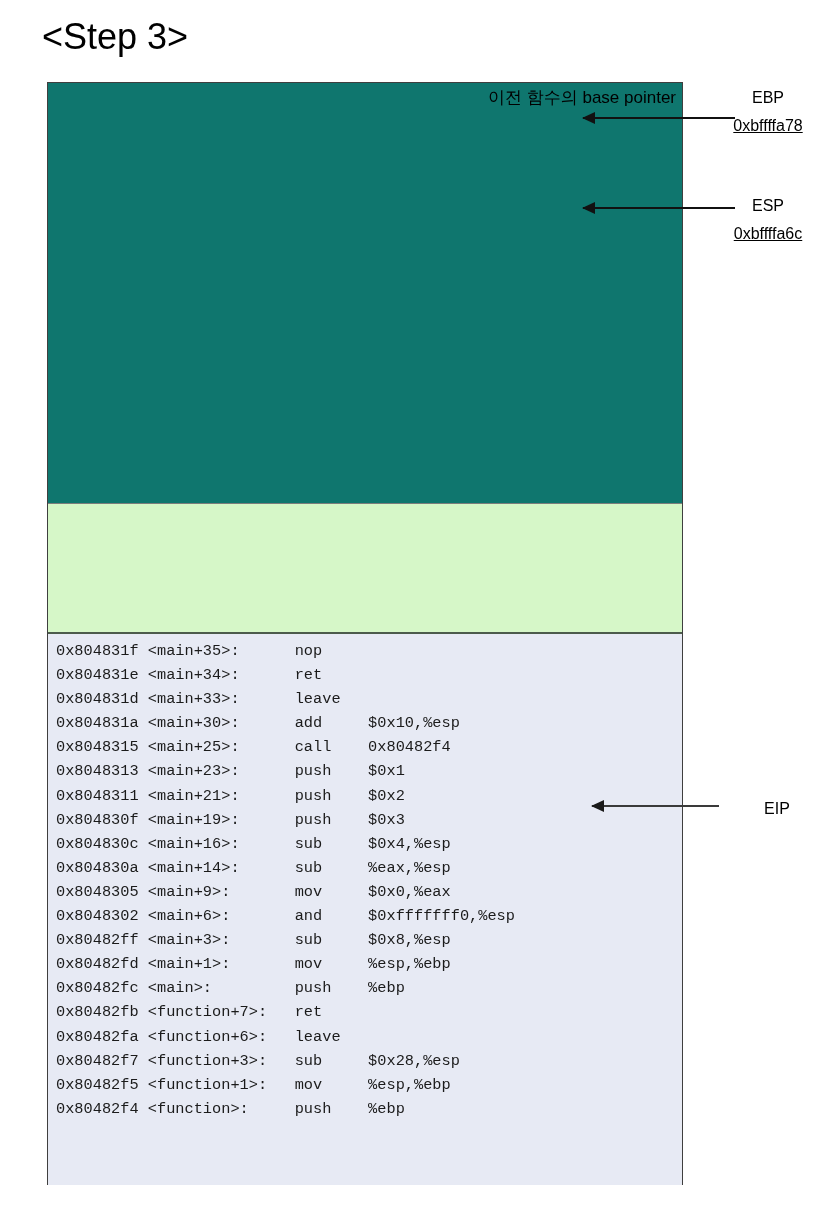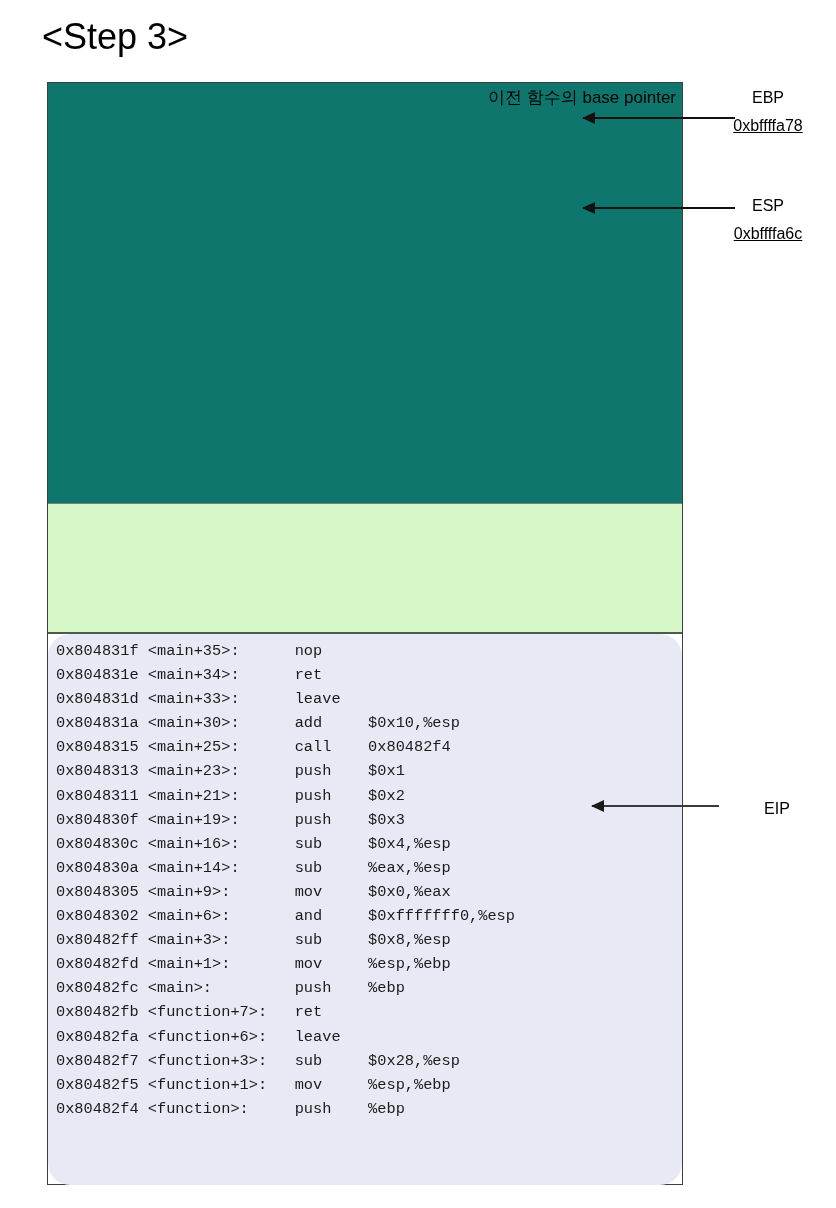--- a/index.html
+++ b/index.html
@@ -54,21 +54,20 @@
   #band-locals {
     top: 421px;
     height: 130px;
     background: #d6f7c8;
     border-bottom: 2px solid #4c5b4c;
   }
   #band-code {
     top: 551px;
     height: 551px;
     background: #e7eaf4;
-    border-radius: 22px;
   }
 
   
   #prev-base-pointer-label {
     position: absolute;
     right: 6px;
     top: 3px;
     font-size: 17px;
     font-family: "Liberation Sans", sans-serif;
     white-space: nowrap;

